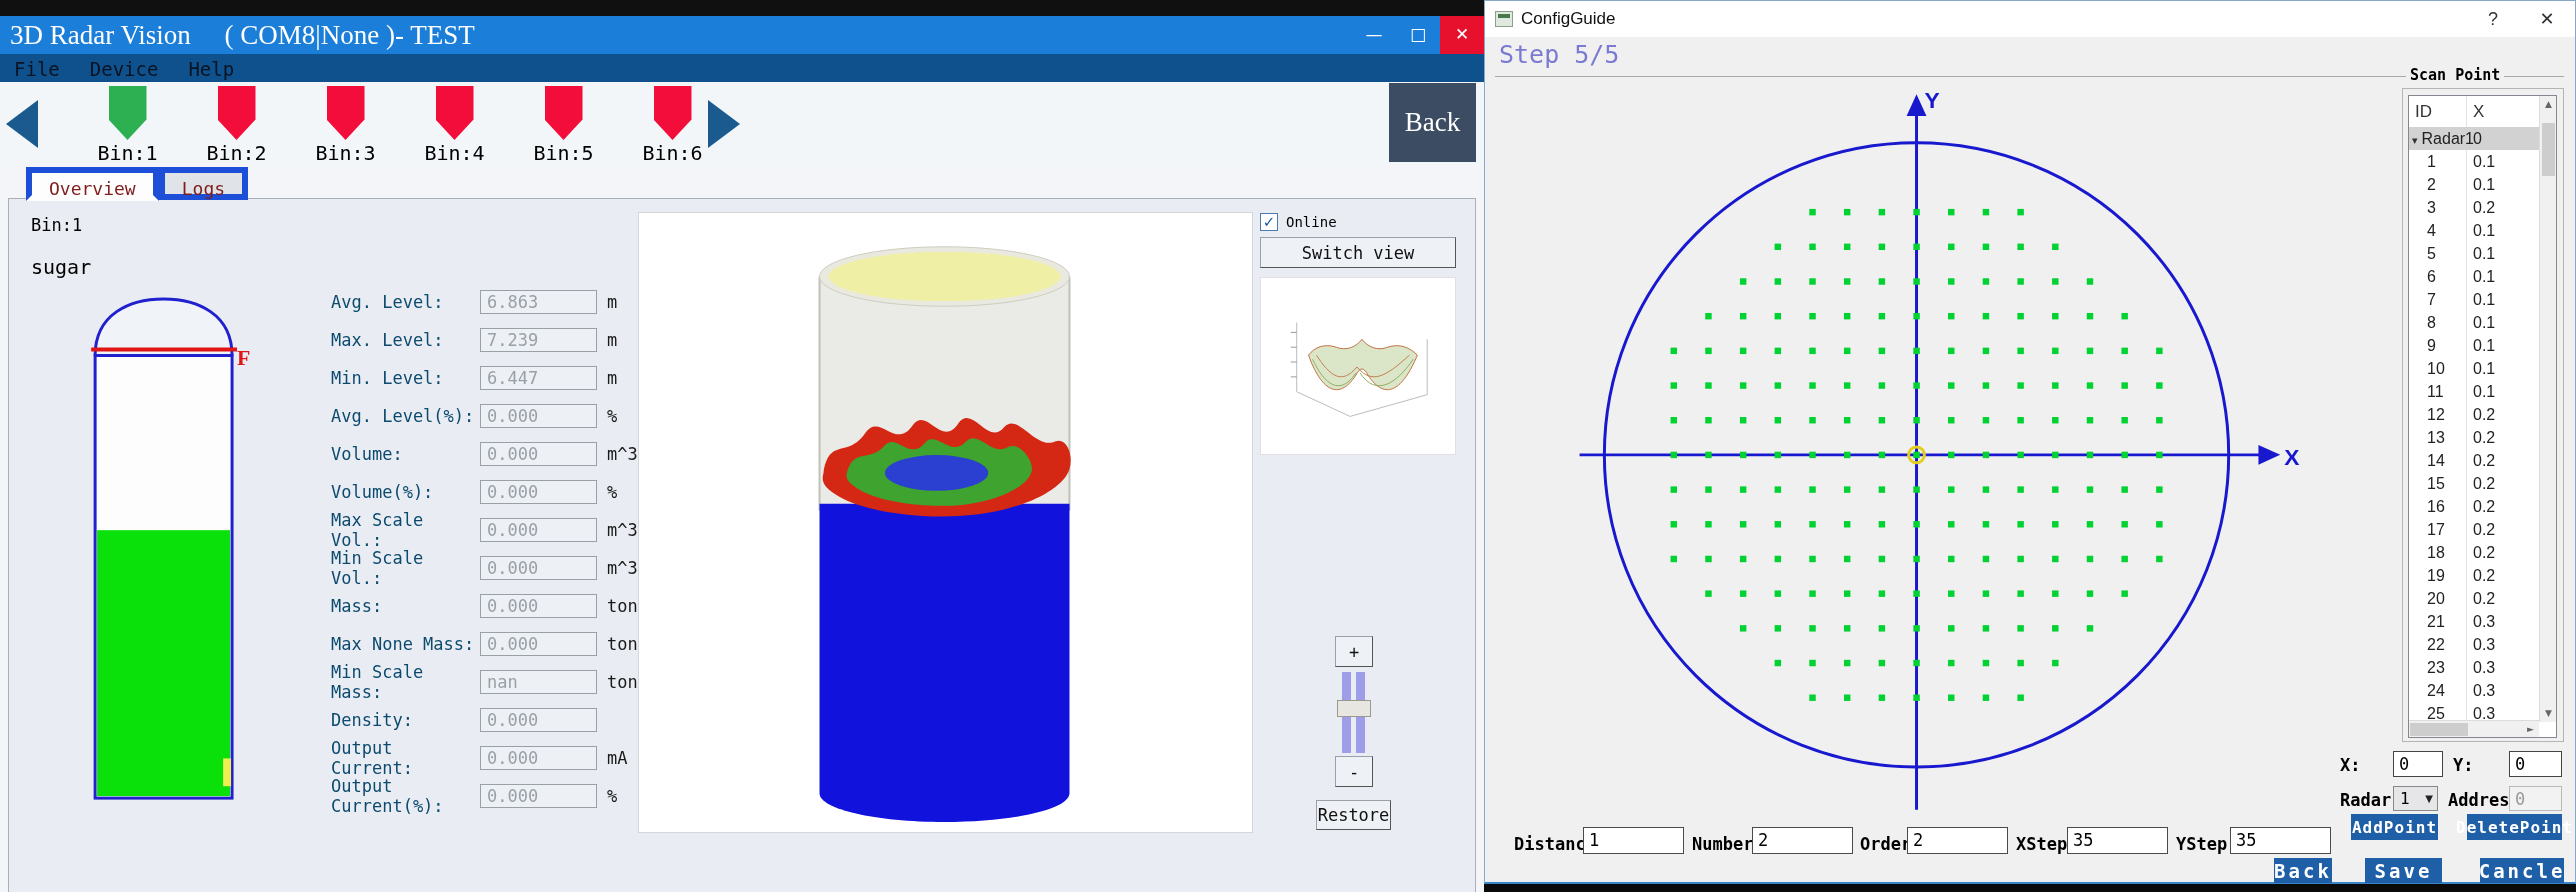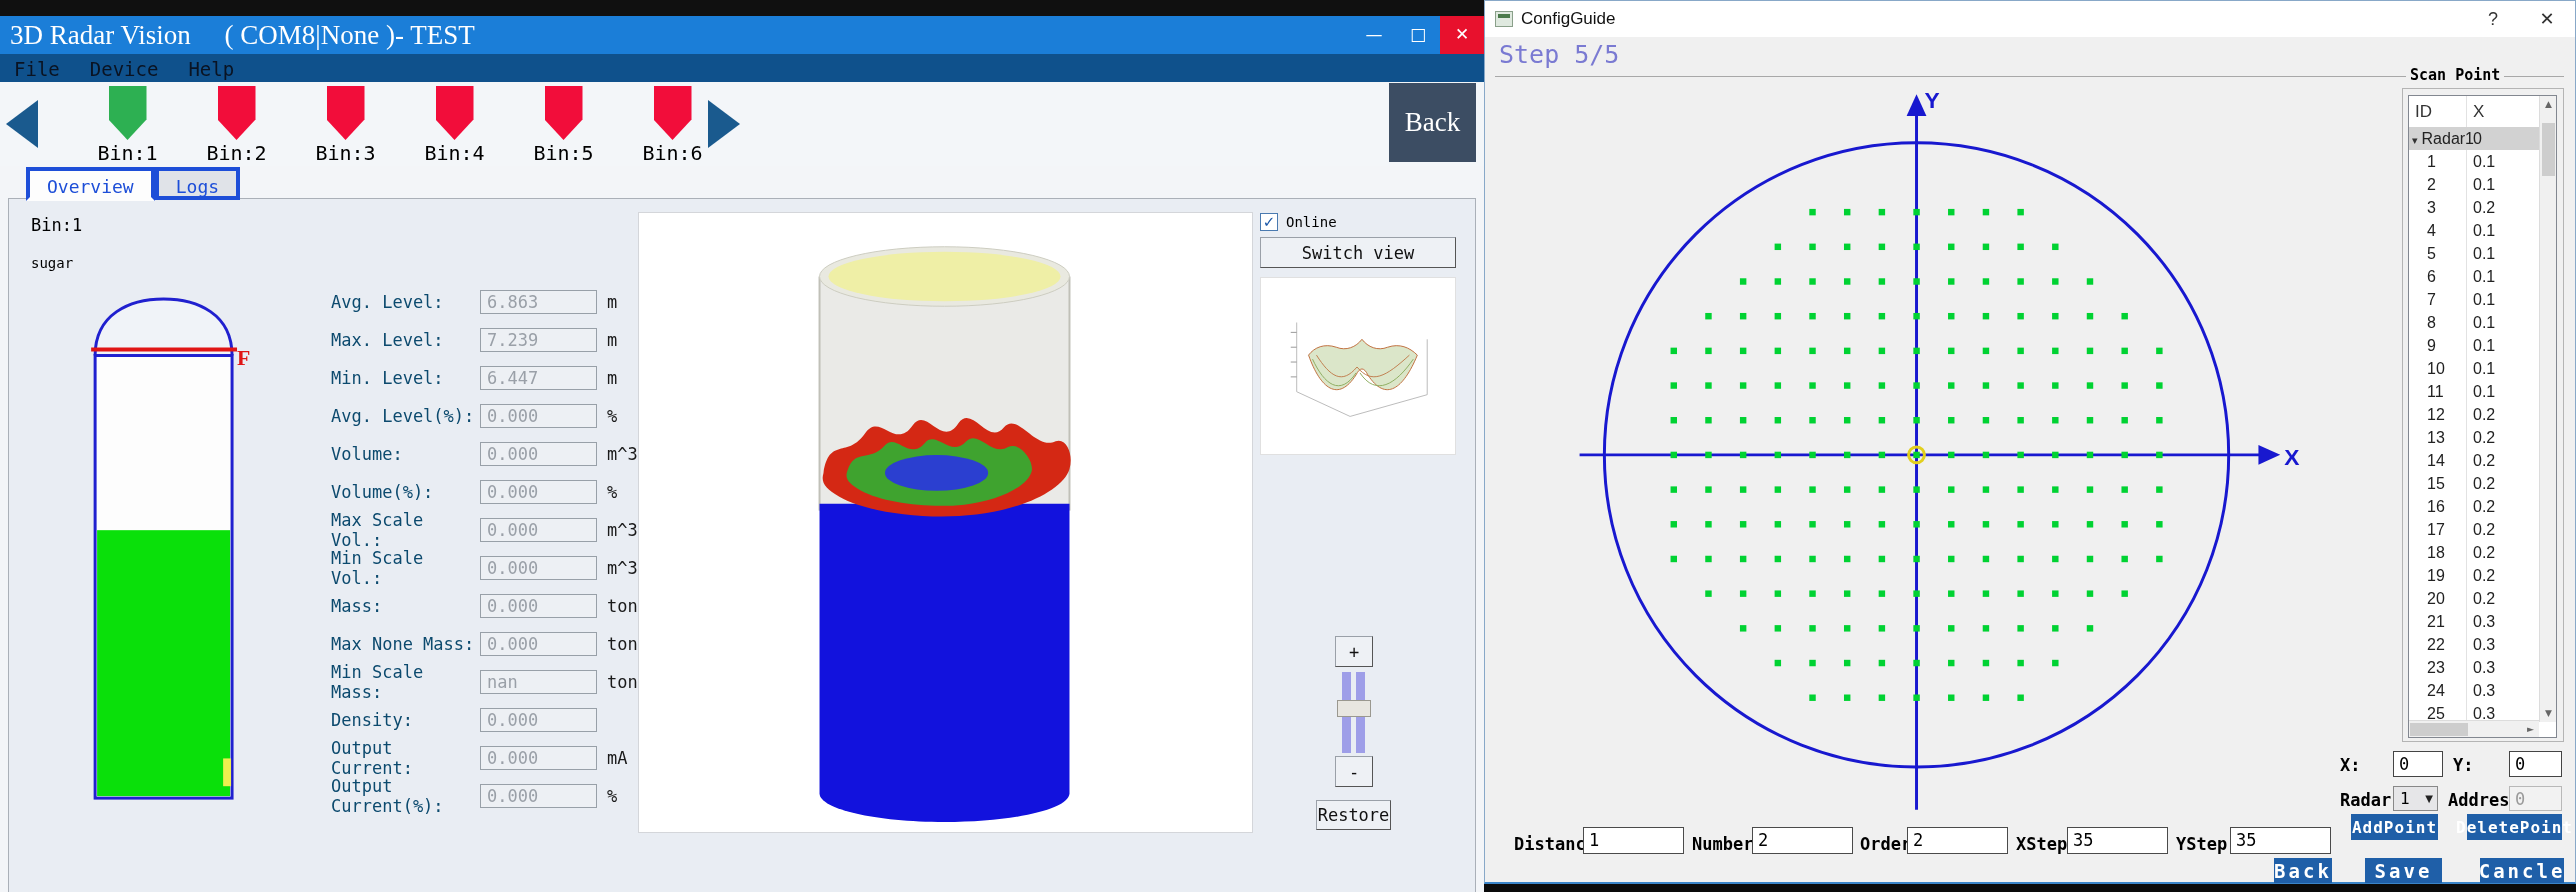--- a/index.html
+++ b/index.html
@@ -24,26 +24,26 @@
   .nav-right { left:708px; clip-path:polygon(0 0,100% 50%,0 100%); }
   .bins-row { position:absolute; left:73px; top:4px; display:flex; }
   .bin { width:109px; display:flex; flex-direction:column; align-items:center; }
   .bin-icon { width:38px; height:54px; clip-path:polygon(0 0,100% 0,100% 62%,50% 100%,0 62%); }
   .bin-label { font-size:20px; color:#000; margin-top:1px; }
   .back-top { position:absolute; right:8px; top:1px; width:87px; height:79px; background:#3c4d63;
               color:#fff; font-family:"Liberation Serif", serif; font-size:27px;
               display:flex; align-items:center; justify-content:center; }
   .tabs { position:absolute; left:26px; top:151px; display:flex; z-index:3; }
   .tab { height:33px; padding:0 17px; font-size:18px; line-height:31px;
-         border:4px solid #1d4ed8; background:#e0e3e8; color:#1d4ed8; }
+         border:6px solid #1d4ed8; background:#e0e3e8; color:#7f1d1d; }
   .tab.active { background:#fdfdfd; border-bottom-color:#fdfdfd; height:34px; }
   .content { position:absolute; left:8px; top:182px; width:1468px; height:701px;
              background:#e9edf3; border:1px solid #aab0b8; }
   .bin-name { position:absolute; left:22px; top:16px; font-size:17px; }
-  .material { position:absolute; left:22px; top:56px; font-size:14px; }
+  .material { position:absolute; left:22px; top:56px; font-size:20px; }
   .tank-svg { position:absolute; left:79px; top:93px; }
   .fields-col { position:absolute; left:322px; top:91px; }
   .field-row { display:flex; align-items:center; height:24px; margin-bottom:14px; }
   .f-label { width:149px; font-size:17px; color:#0c4a6e; }
   .f-box { width:117px; height:24px; background:#edf0f4; border:1px solid #98a0a8;
            color:#9aa0a8; font-size:17px; line-height:22px; padding-left:6px; }
   .f-unit { margin-left:10px; font-size:17px; color:#1a1a1a; }
   .panel3d { position:absolute; left:629px; top:13px; width:615px; height:621px;
              background:#fff; border:1px solid #d4d6da; }
   .online-wrap { position:absolute; left:1251px; top:14px; display:flex; align-items:center; gap:8px; }

